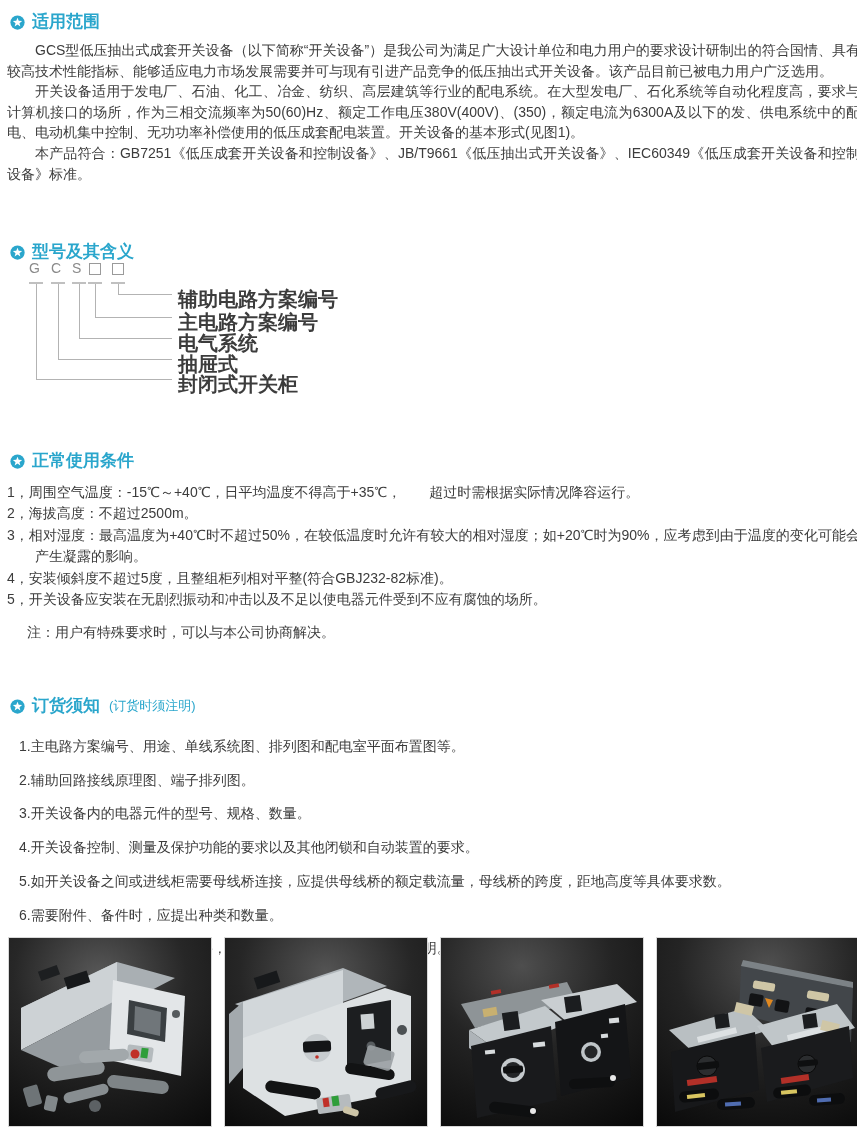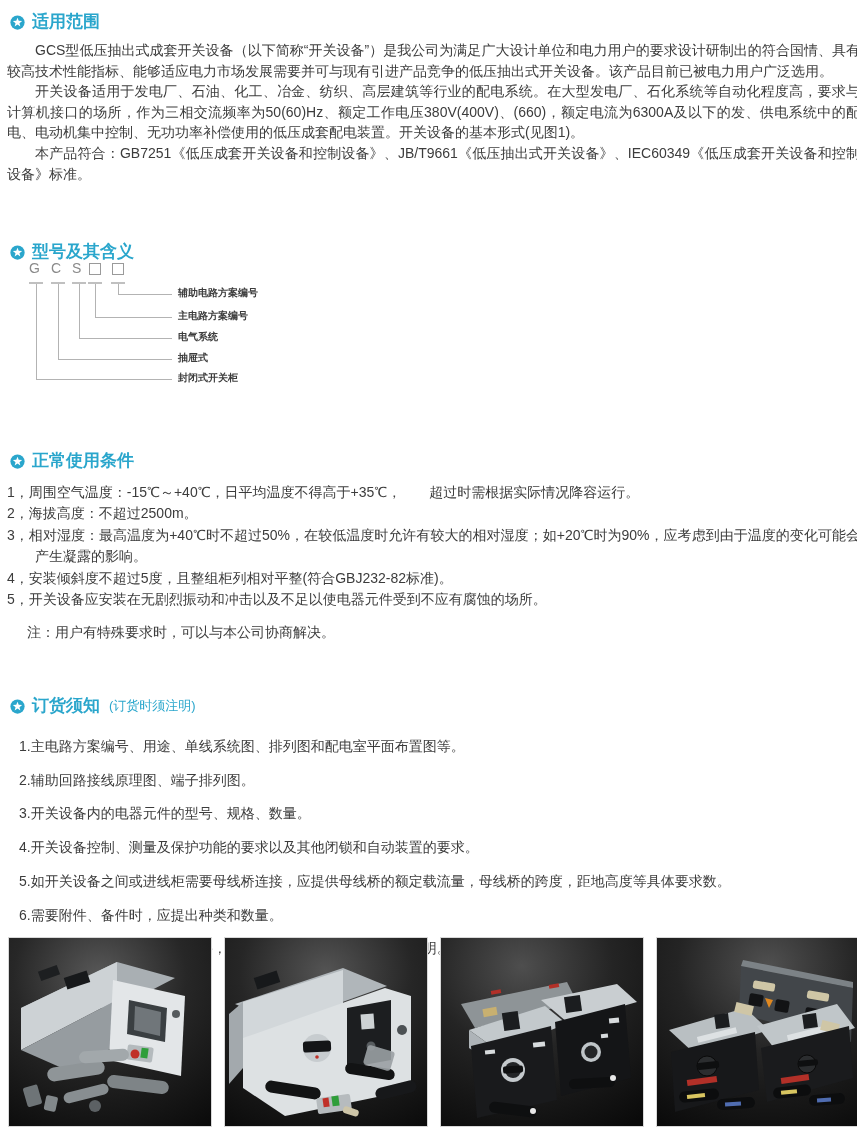--- a/index.html
+++ b/index.html
@@ -16,21 +16,21 @@
   .paras{position:absolute;left:7px;top:40px;width:853px;}
   .para{margin:0;font-size:14px;line-height:20.6px;text-align:justify;text-indent:2em;}
 
   
   .diagram{position:absolute;left:0;top:260px;width:540px;height:140px;}
   .mc{position:absolute;top:0;font-size:14px;color:#8a8a8a;letter-spacing:0;}
   .mbox{position:absolute;top:3px;width:10px;height:10px;border:1.5px solid #9a9a9a;background:#fff;}
   .tick{position:absolute;top:22px;width:14px;height:2px;background:#c0c0c0;}
   .vl{position:absolute;width:1px;background:#b3b3b3;}
   .hl{position:absolute;height:1px;background:#b3b3b3;}
-  .mlabel{position:absolute;left:178px;font-size:10px;font-weight:bold;color:#3c3c3c;white-space:nowrap;}
+  .mlabel{position:absolute;left:178px;font-size:20px;font-weight:bold;color:#3c3c3c;white-space:nowrap;}
 
   
   .list{position:absolute;left:7px;width:853px;}
   .cond .item{margin:0;font-size:14px;line-height:21.4px;padding-left:2em;text-indent:-2em;text-align:justify;}
   .cond .note{margin:12px;font-size:14px;line-height:21.4px;padding-left:8px;}
   .order .item{margin:12px;font-size:14px;line-height:21.7px;text-align:justify;}
 
   
   .photos{position:absolute;left:8px;top:937px;display:flex;gap:12px;}
   .photo{width:202px;height:188px;border:1px solid #d8d8d8;background:#111;display:block;}
@@ -42,21 +42,21 @@
 
   <div class="sec-head" style="top:12px">
     <svg class="sec-icon" viewBox="0 0 16 16">
       <circle cx="8" cy="8" r="7.6" fill="#2aa6cc"></circle>
       <path d="M8 2.8 L9.29 6.22 L12.95 6.39 L10.09 8.68 L11.06 12.21 L8 10.2 L4.94 12.21 L5.91 8.68 L3.05 6.39 L6.71 6.22 Z" fill="#ffffff"></path>
     </svg>
     <span>适用范围</span>
   </div>
   <div class="paras">
     <p class="para">GCS型低压抽出式成套开关设备（以下简称“开关设备”）是我公司为满足广大设计单位和电力用户的要求设计研制出的符合国情、具有较高技术性能指标、能够适应电力市场发展需要并可与现有引进产品竞争的低压抽出式开关设备。该产品目前已被电力用户广泛选用。</p>
-    <p class="para">开关设备适用于发电厂、石油、化工、冶金、纺织、高层建筑等行业的配电系统。在大型发电厂、石化系统等自动化程度高，要求与计算机接口的场所，作为三相交流频率为50(60)Hz、额定工作电压380V(400V)、(660)，额定电流为6300A及以下的发、供电系统中的配电、电动机集中控制、无功功率补偿使用的低压成套配电装置。开关设备的基本形式(见图1)。</p>
+    <p class="para">开关设备适用于发电厂、石油、化工、冶金、纺织、高层建筑等行业的配电系统。在大型发电厂、石化系统等自动化程度高，要求与计算机接口的场所，作为三相交流频率为50(60)Hz、额定工作电压380V(400V)、(350)，额定电流为6300A及以下的发、供电系统中的配电、电动机集中控制、无功功率补偿使用的低压成套配电装置。开关设备的基本形式(见图1)。</p>
     <p class="para">本产品符合：GB7251《低压成套开关设备和控制设备》、JB/T9661《低压抽出式开关设备》、IEC60349《低压成套开关设备和控制设备》标准。</p>
   </div>
 
   <div class="sec-head" style="top:242px">
     <svg class="sec-icon" viewBox="0 0 16 16">
       <circle cx="8" cy="8" r="7.6" fill="#2aa6cc"></circle>
       <path d="M8 2.8 L9.29 6.22 L12.95 6.39 L10.09 8.68 L11.06 12.21 L8 10.2 L4.94 12.21 L5.91 8.68 L3.05 6.39 L6.71 6.22 Z" fill="#ffffff"></path>
     </svg>
     <span>型号及其含义</span>
   </div>

